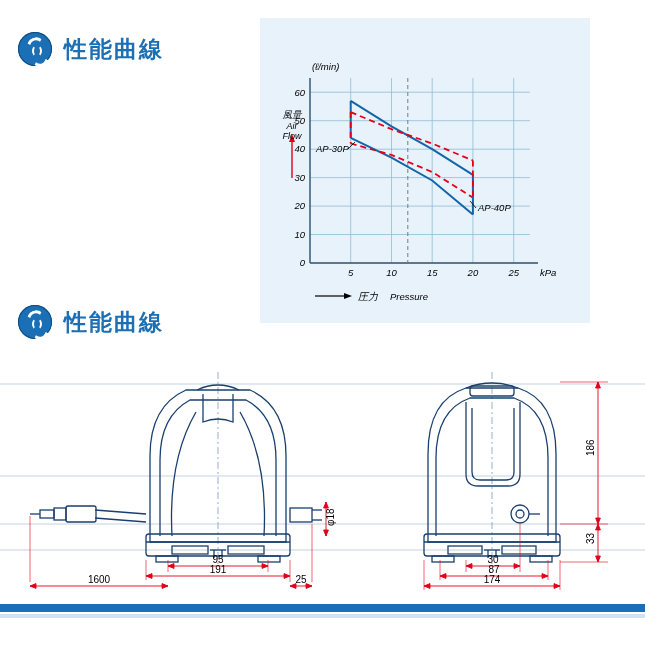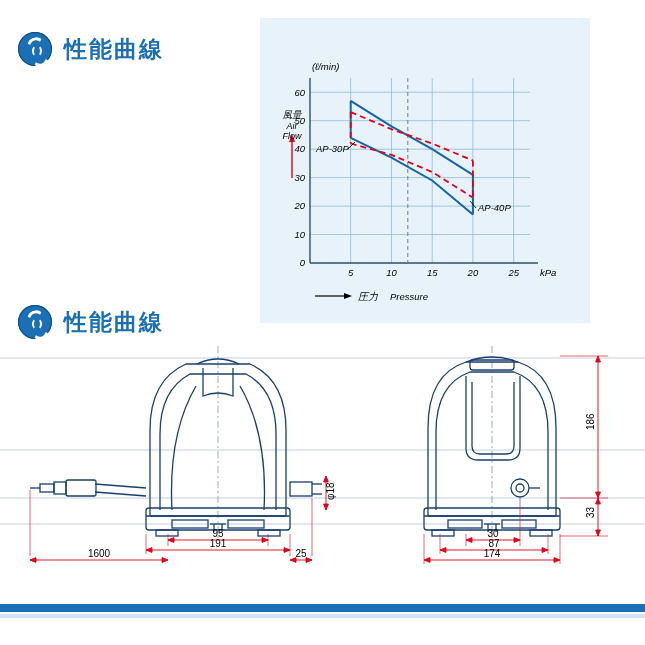--- a/index.html
+++ b/index.html
@@ -115,21 +115,21 @@
   .chart-svg {
     position: absolute;
     left: 0;
     top: 0;
   }
 
   
   #dimensions-block {
     position: absolute;
     left: 0;
-    top: 338px;
+    top: 364px;
     width: 645px;
     height: 255px;
   }
 
   
   .bottom-bar {
     position: absolute;
     left: 0;
     top: 604px;
     width: 645px;

